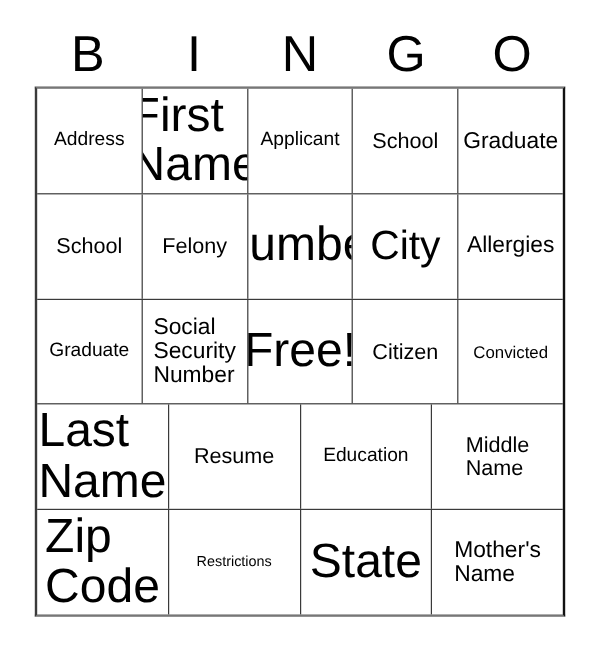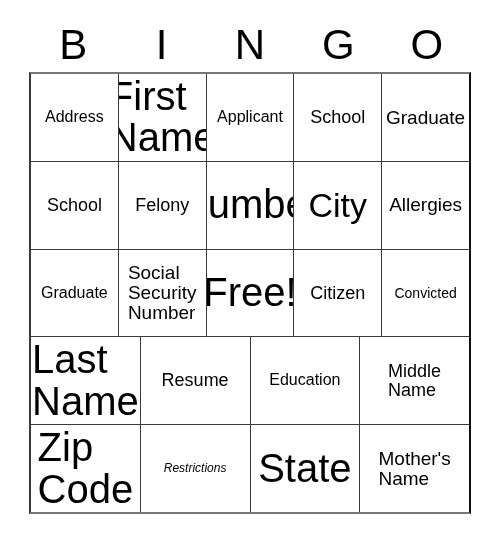--- a/index.html
+++ b/index.html
@@ -84,21 +84,21 @@
   }
   .cell-text {
     display: block;
     line-height: 1.04;
     font-weight: 400;
     color: #000000;
     white-space: pre-line;
   }
 
   
-  .fs-xs  { font-size: 12px; font-style: italic; }
+  .fs-xs  { font-size: 12px; }
   .fs-s   { font-size: 14px; }
   .fs-m   { font-size: 16px; }
   .fs-l   { font-size: 19px; }
   .fs-xl  { font-size: 18px; }
   .fs-xxl { font-size: 18px; }
   .fs-3xl { font-size: 40px; }
   .fs-4xl { font-size: 34px; }
 </style>
 </head>
 <body>

